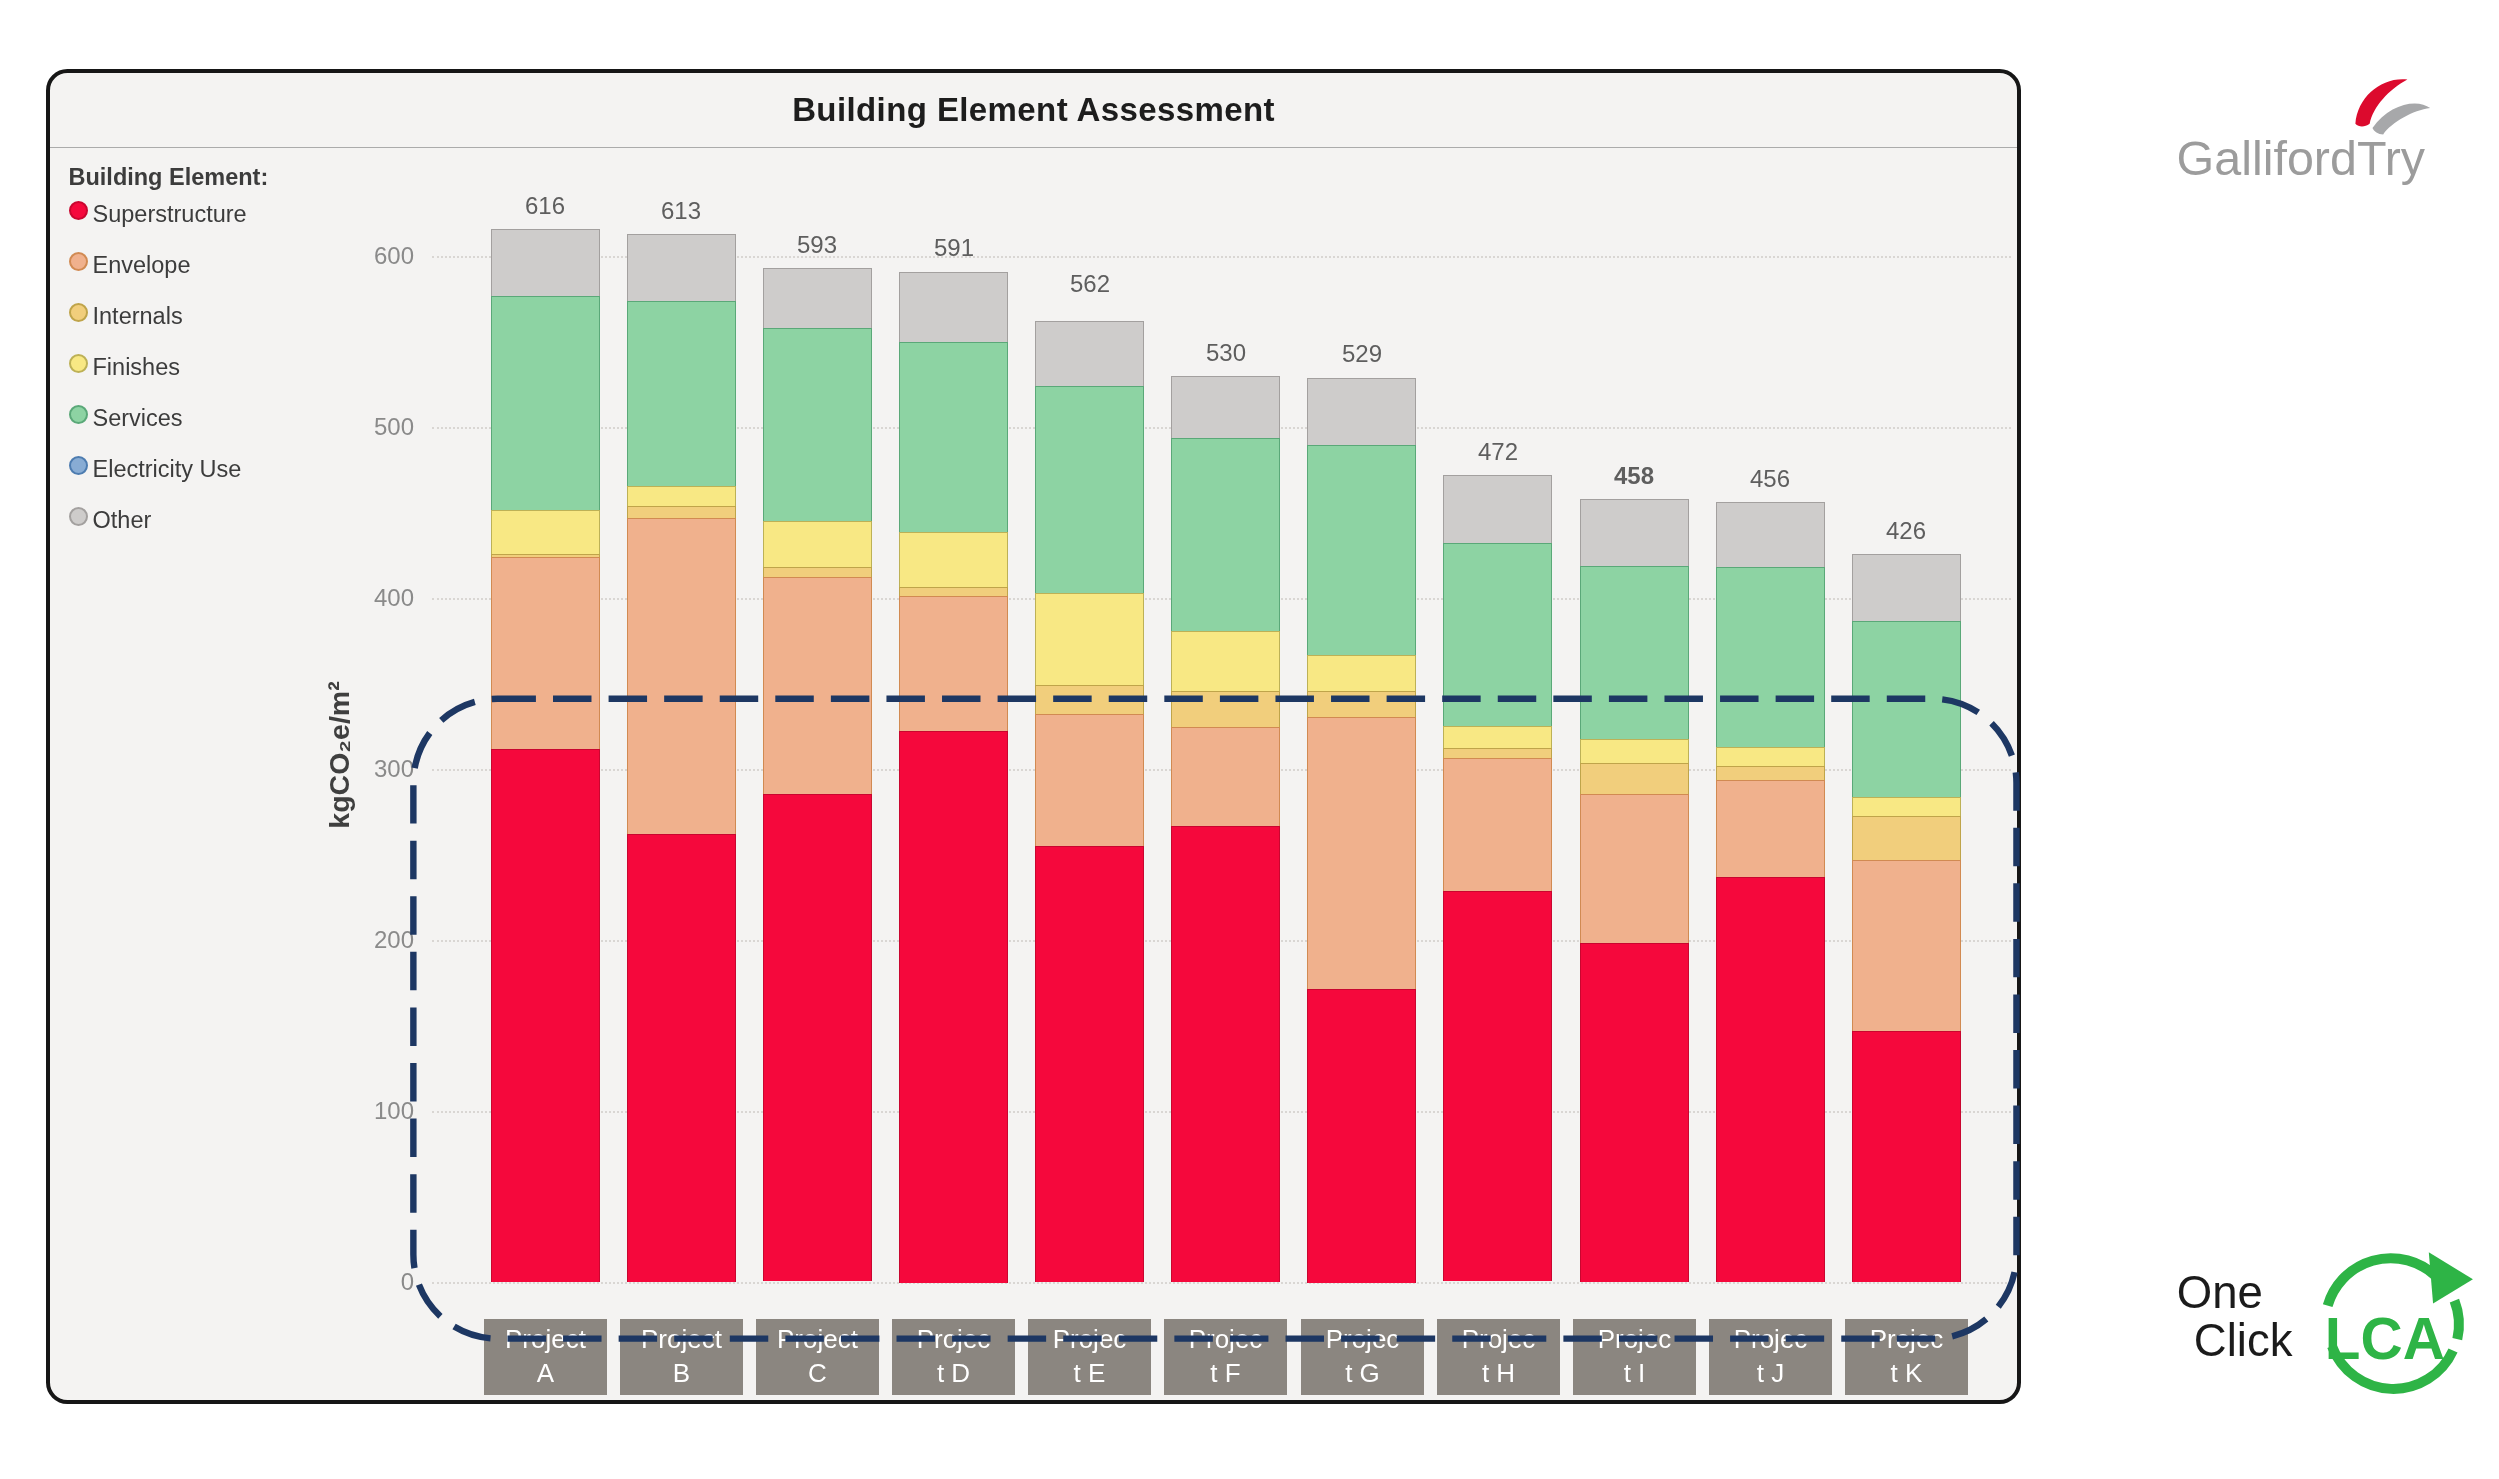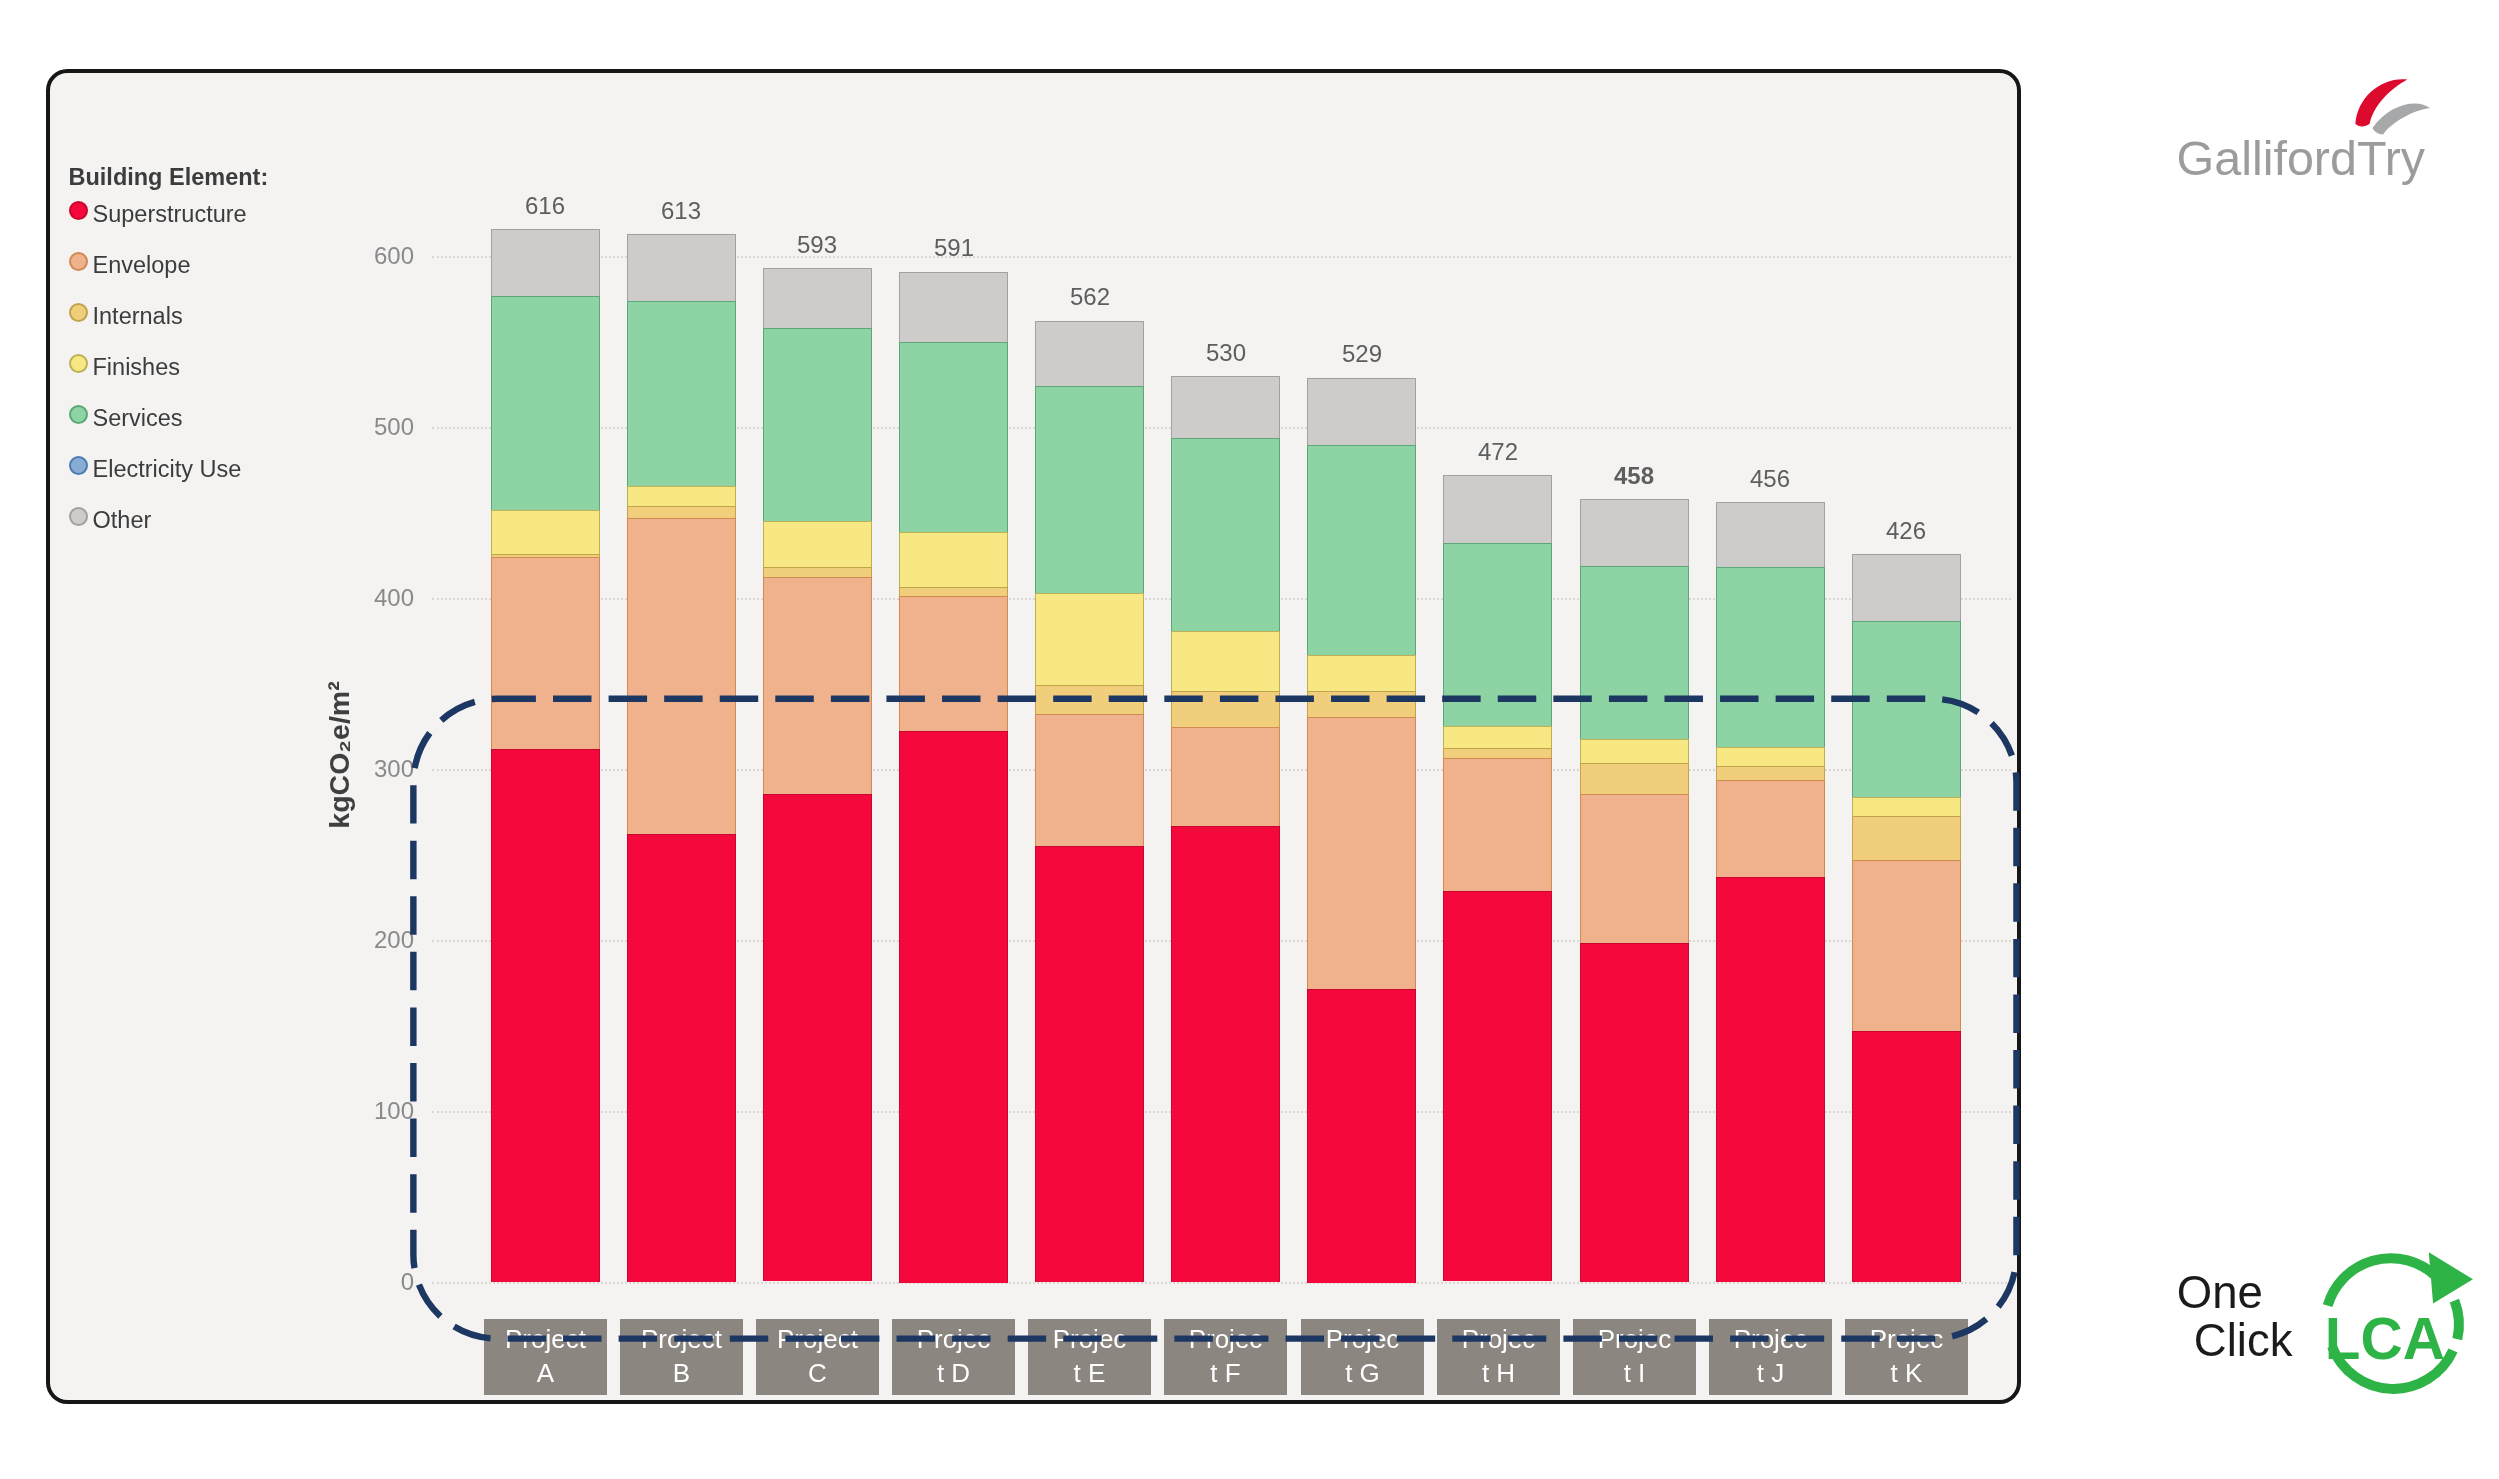--- a/index.html
+++ b/index.html
@@ -33,20 +33,23 @@
   
   #overlay-svg{position:absolute;left:0;top:0;pointer-events:none;}
   
   #galliford-logo{position:absolute;left:2175px;top:71px;}
   #oneclick-logo{position:absolute;left:2165px;top:1238px;}
 </style>
 </head>
 <body>
 
 <div id="panel">
+  <div id="panel-header">
+    <span id="chart-title">Building Element Assessment</span>
+  </div>
 
   <div id="legend">
     <div id="legend-heading">Building Element:</div>
     <div id="legend-list">
         <div class="legend-item">
           <span class="legend-swatch" style="background: rgb(245, 8, 60); border-color: rgb(201, 6, 47);"></span>
           <span class="legend-label">Superstructure</span>
         </div>
         <div class="legend-item">
           <span class="legend-swatch" style="background: rgb(240, 177, 141); border-color: rgb(209, 138, 82);"></span>
@@ -145,21 +148,21 @@
         <div>t D</div>
       </div>
       <div class="bar" style="left: 985px; top: 248px; width: 109px; height: 961px;">
         <div class="bar-seg" style="height: 65px; background: rgb(206, 204, 203); border-color: rgb(163, 160, 159);"></div>
         <div class="bar-seg" style="height: 207px; background: rgb(141, 211, 163); border-color: rgb(90, 168, 120);"></div>
         <div class="bar-seg" style="height: 92px; background: rgb(248, 232, 132); border-color: rgb(189, 177, 86);"></div>
         <div class="bar-seg" style="height: 29px; background: rgb(241, 206, 124); border-color: rgb(191, 164, 74);"></div>
         <div class="bar-seg" style="height: 132px; background: rgb(240, 177, 141); border-color: rgb(209, 138, 82);"></div>
         <div class="bar-seg" style="height: 436px; background: rgb(245, 8, 60); border-color: rgb(201, 6, 47);"></div>
       </div>
-      <div class="bar-total" style="left: 983px; top: 210px;">562</div>
+      <div class="bar-total" style="left: 983px; top: 197px;">562</div>
       <div class="x-box" style="left: 978px; top: 1246px; width: 123px; height: 76px;">
         <div>Projec</div>
         <div>t E</div>
       </div>
       <div class="bar" style="left: 1121px; top: 303px; width: 109px; height: 906px;">
         <div class="bar-seg" style="height: 62px; background: rgb(206, 204, 203); border-color: rgb(163, 160, 159);"></div>
         <div class="bar-seg" style="height: 193px; background: rgb(141, 211, 163); border-color: rgb(90, 168, 120);"></div>
         <div class="bar-seg" style="height: 60px; background: rgb(248, 232, 132); border-color: rgb(189, 177, 86);"></div>
         <div class="bar-seg" style="height: 36px; background: rgb(241, 206, 124); border-color: rgb(191, 164, 74);"></div>
         <div class="bar-seg" style="height: 99px; background: rgb(240, 177, 141); border-color: rgb(209, 138, 82);"></div>

